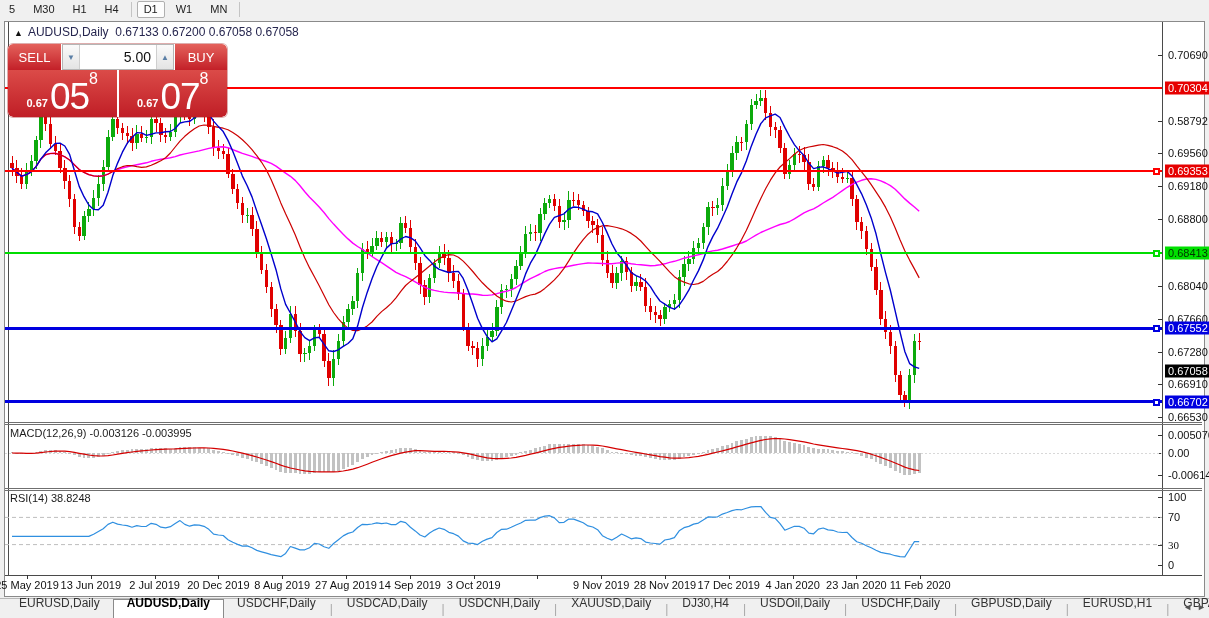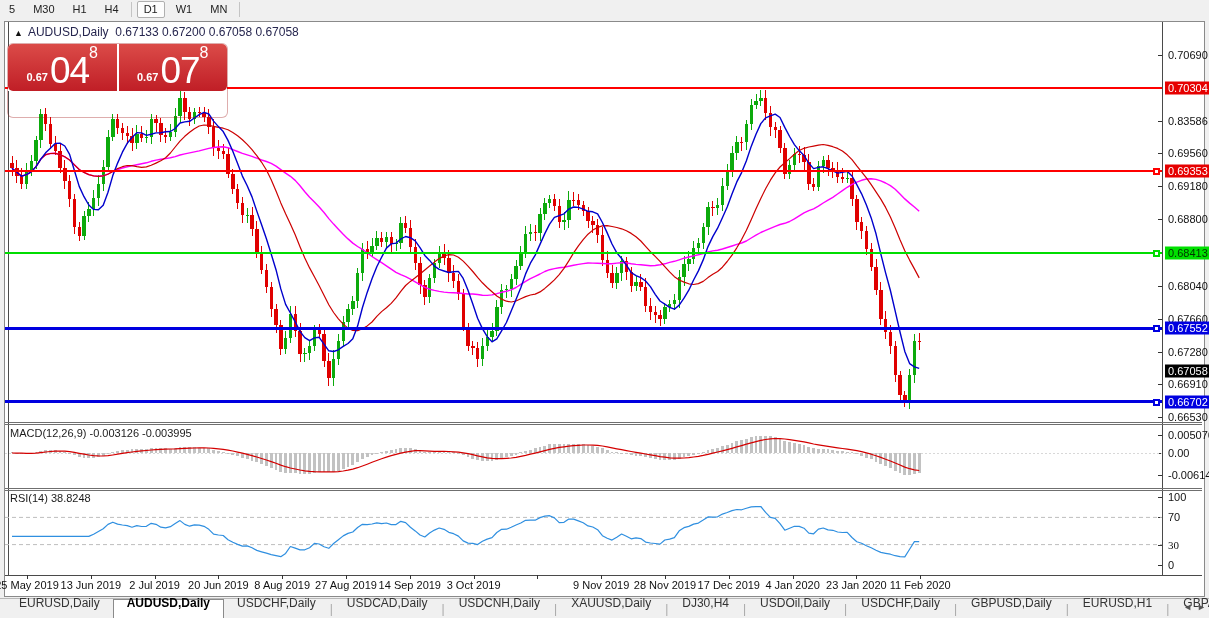--- a/index.html
+++ b/index.html
@@ -709,40 +709,53 @@
       <line x1="0" y1="495.4" x2="1157" y2="495.4" stroke="#bdbdbd" stroke-dasharray="4,3" stroke-width="1"></line>
       <line x1="0" y1="522.6" x2="1157" y2="522.6" stroke="#bdbdbd" stroke-dasharray="4,3" stroke-width="1"></line>
       <path d="M7.0 514.4 L11.8 514.4 L16.6 514.4 L21.4 514.4 L26.2 514.4 L31.0 514.4 L35.8 514.4 L40.6 514.4 L45.4 514.4 L50.2 514.4 L55.0 514.4 L59.8 514.4 L64.6 514.4 L69.4 514.4 L74.2 514.4 L79.0 514.4 L83.8 514.4 L88.6 512.3 L93.4 509.6 L98.2 506.8 L103.0 502.4 L107.8 500.2 L112.6 502.1 L117.4 503.0 L122.2 503.6 L127.0 505.2 L131.8 503.6 L136.6 504.5 L141.4 504.3 L146.2 501.3 L151.0 502.3 L155.8 505.2 L160.6 505.8 L165.4 504.7 L170.2 501.6 L175.0 498.6 L179.8 502.4 L184.6 504.2 L189.4 502.9 L194.2 503.2 L199.0 504.3 L203.8 507.3 L208.6 512.2 L213.4 513.0 L218.2 513.5 L223.0 517.7 L227.8 520.3 L232.6 522.4 L237.4 524.1 L242.2 523.9 L247.0 525.8 L251.8 528.4 L256.6 529.8 L261.4 531.2 L266.2 532.6 L271.0 533.6 L275.8 534.7 L280.6 531.4 L285.4 524.5 L290.2 526.1 L295.0 527.9 L299.8 527.8 L304.6 525.8 L309.4 521.4 L314.2 522.0 L319.0 524.8 L323.8 526.3 L328.6 521.5 L333.4 517.7 L338.2 513.9 L343.0 511.4 L347.8 510.0 L352.6 505.5 L357.4 502.3 L362.2 502.7 L367.0 502.0 L371.8 500.9 L376.6 501.7 L381.4 501.0 L386.2 502.6 L391.0 502.6 L395.8 499.3 L400.6 500.6 L405.4 505.3 L410.2 508.9 L415.0 513.0 L419.8 515.0 L424.6 511.0 L429.4 508.1 L434.2 506.0 L439.0 507.3 L443.8 510.3 L448.6 511.7 L453.4 514.1 L458.2 518.9 L463.0 521.1 L467.8 521.3 L472.6 522.6 L477.4 519.3 L482.2 517.1 L487.0 515.7 L491.8 510.5 L496.6 507.3 L501.4 507.2 L506.2 505.3 L511.0 503.0 L515.8 501.0 L520.6 498.3 L525.4 498.1 L530.2 498.2 L535.0 495.6 L539.8 494.2 L544.6 493.7 L549.4 495.9 L554.2 500.6 L559.0 500.3 L563.8 497.1 L568.6 497.1 L573.4 498.9 L578.2 500.8 L583.0 503.9 L587.8 505.0 L592.6 507.7 L597.4 513.7 L602.2 516.3 L607.0 518.1 L611.8 515.2 L616.6 512.0 L621.4 514.2 L626.2 516.8 L631.0 515.8 L635.8 516.6 L640.6 520.1 L645.4 521.0 L650.2 521.5 L655.0 522.1 L659.8 518.0 L664.6 517.1 L669.4 515.6 L674.2 508.8 L679.0 505.7 L683.8 504.4 L688.6 502.1 L693.4 501.1 L698.2 498.1 L703.0 494.9 L707.8 495.2 L712.6 494.8 L717.4 492.1 L722.2 490.5 L727.0 488.6 L731.8 487.5 L736.6 487.8 L741.4 486.3 L746.2 484.9 L751.0 484.7 L755.8 484.5 L760.6 490.4 L765.4 495.4 L770.2 496.3 L775.0 501.6 L779.8 508.2 L784.6 506.3 L789.4 504.3 L794.2 504.4 L799.0 506.2 L803.8 511.2 L808.6 511.8 L813.4 507.1 L818.2 506.0 L823.0 507.9 L827.8 508.3 L832.6 510.0 L837.4 510.5 L842.2 510.4 L847.0 515.5 L851.8 519.7 L856.6 521.2 L861.4 523.7 L866.2 525.8 L871.0 528.2 L875.8 530.4 L880.6 531.3 L885.4 532.2 L890.2 533.7 L895.0 534.6 L899.8 534.9 L904.6 527.3 L909.4 519.6 L914.2 519.7 " fill="none" stroke="#2f8fe0" stroke-width="1.2" stroke-linejoin="round"></path>
     </svg>
 
   <div class="chart-title">
     <span class="tri">▲</span><span>AUDUSD,Daily</span>&nbsp;&nbsp;<span>0.67133 0.67200 0.67058 0.67058</span>
   </div>
 
   <div class="trade-widget">
+    <div class="tw-top">
+      <div class="tw-btn sell-btn">SELL</div>
+      <div class="vol-group">
+        <button class="vol-btn left">
+            <span>▼</span>
+          </button>
+        <input class="vol-input" readonly="" value="5.00" style="">
+        <button class="vol-btn right">
+            <span>▲</span>
+          </button>
+      </div>
+      <div class="tw-btn buy-btn">BUY</div>
+    </div>
     <div class="tw-prices">
       <div class="price-half left">
         <span class="p-small">0.67</span>
-        <span class="p-big">04</span>
+        <span class="p-big">05</span>
         <span class="p-sup">8</span>
       </div>
       <div class="price-half right">
         <span class="p-small">0.67</span>
         <span class="p-big">07</span>
         <span class="p-sup">8</span>
       </div>
     </div>
   </div>
 
   <div class="panel-label" style="top:405px">MACD(12,26,9) -0.003126 -0.003995</div>
   <div class="panel-label" style="top:470px">RSI(14) 38.8248</div>
 
   <div id="axis-labels">
       <div class="axis-label" style="top: 32.8918px;">0.70690</div>
-      <div class="axis-label" style="top: 99.0377px;">0.83586</div>
+      <div class="axis-label" style="top: 99.0377px;">0.58792</div>
       <div class="axis-label" style="top: 131.24px;">0.69560</div>
       <div class="axis-label" style="top: 164.313px;">0.69180</div>
       <div class="axis-label" style="top: 197.386px;">0.68800</div>
       <div class="axis-label" style="top: 263.532px;">0.68040</div>
       <div class="axis-label" style="top: 296.605px;">0.67660</div>
       <div class="axis-label" style="top: 329.678px;">0.67280</div>
       <div class="axis-label" style="top: 361.881px;">0.66910</div>
       <div class="axis-label" style="top: 394.954px;">0.66530</div>
       <div class="level-label" style="top: 66.4869px; background: rgb(230, 0, 0); color: rgb(255, 255, 255);">0.70304</div>
       <div class="level-label" style="top: 149.256px; background: rgb(230, 0, 0); color: rgb(255, 255, 255);">0.69353</div>
@@ -755,21 +768,21 @@
       <div class="axis-label" style="top: 452.801px;">-0.006148</div>
       <div class="axis-label" style="top: 475px;">100</div>
       <div class="axis-label" style="top: 495.4px;">70</div>
       <div class="axis-label" style="top: 522.6px; font-family: Liberation Serif, serif;">30</div>
       <div class="axis-label" style="top: 543px;">0</div>
     </div>
   <div id="date-labels">
       <div class="date-label" style="left: 22px;">25 May 2019</div>
       <div class="date-label" style="left: 85.8px;">13 Jun 2019</div>
       <div class="date-label" style="left: 149.6px;">2 Jul 2019</div>
-      <div class="date-label" style="left: 213.4px;">20 Jun 2019</div>
+      <div class="date-label" style="left: 213.4px;">20 Dec 2019</div>
       <div class="date-label" style="left: 277.2px;">8 Aug 2019</div>
       <div class="date-label" style="left: 341px;">27 Aug 2019</div>
       <div class="date-label" style="left: 404.8px;">14 Sep 2019</div>
       <div class="date-label" style="left: 468.6px;">3 Oct 2019</div>
       <div class="date-label" style="left: 532.4px; margin-top: 23px;">22 Oct 2019</div>
       <div class="date-label" style="left: 596.2px;">9 Nov 2019</div>
       <div class="date-label" style="left: 660px;">28 Nov 2019</div>
       <div class="date-label" style="left: 723.8px;">17 Dec 2019</div>
       <div class="date-label" style="left: 787.6px;">4 Jan 2020</div>
       <div class="date-label" style="left: 851.4px;">23 Jan 2020</div>

